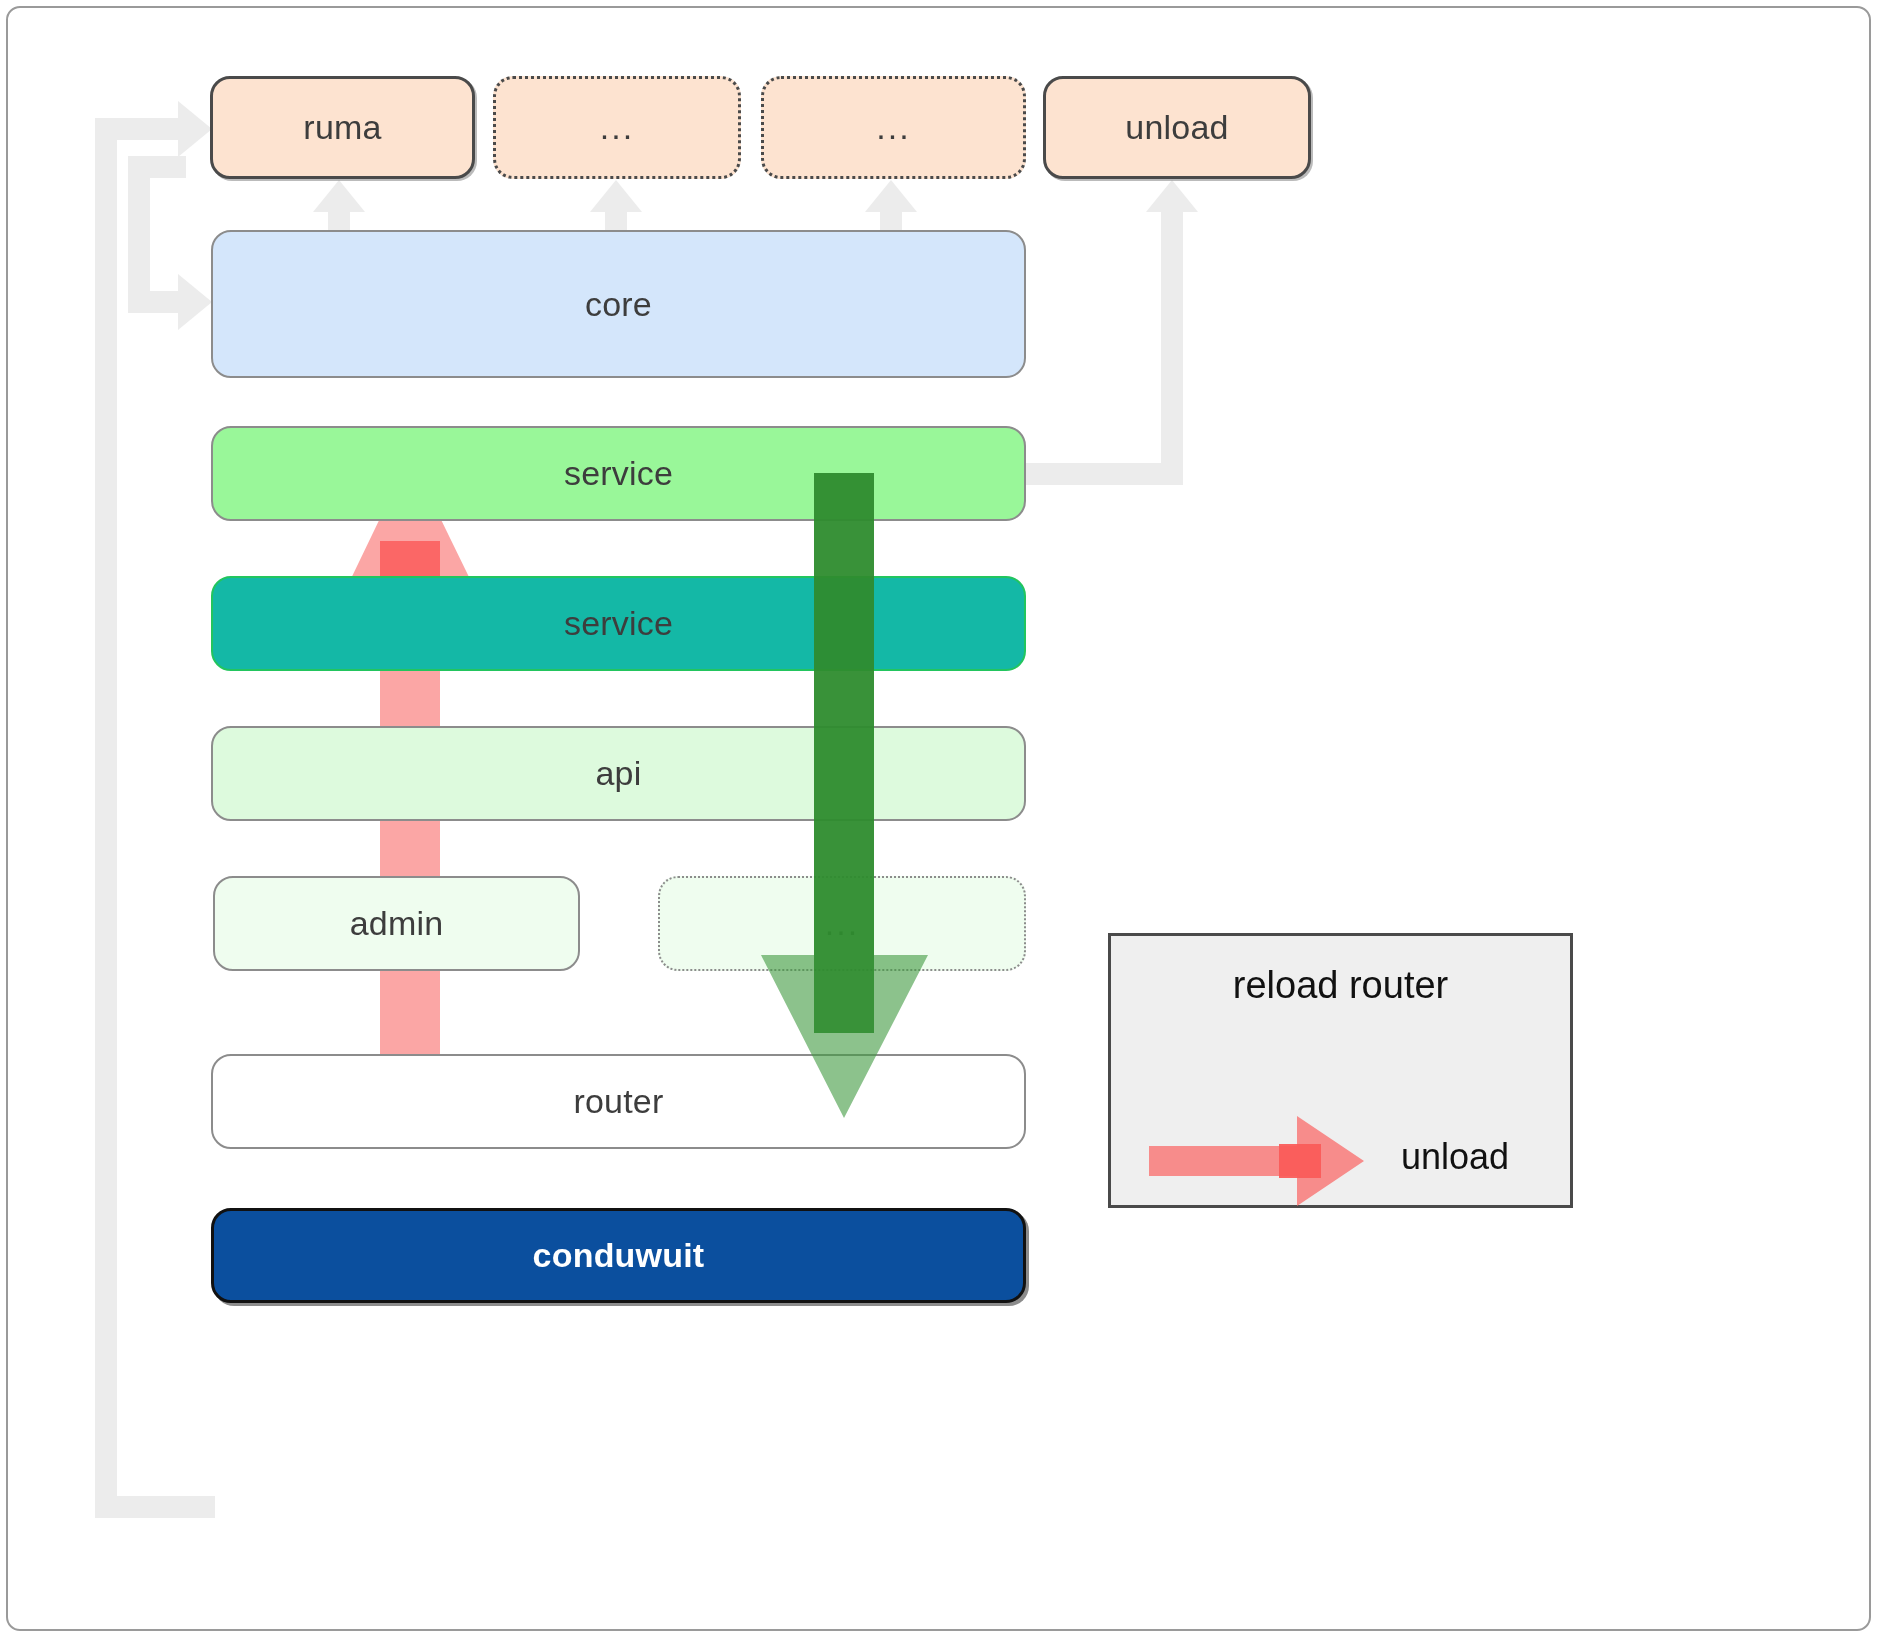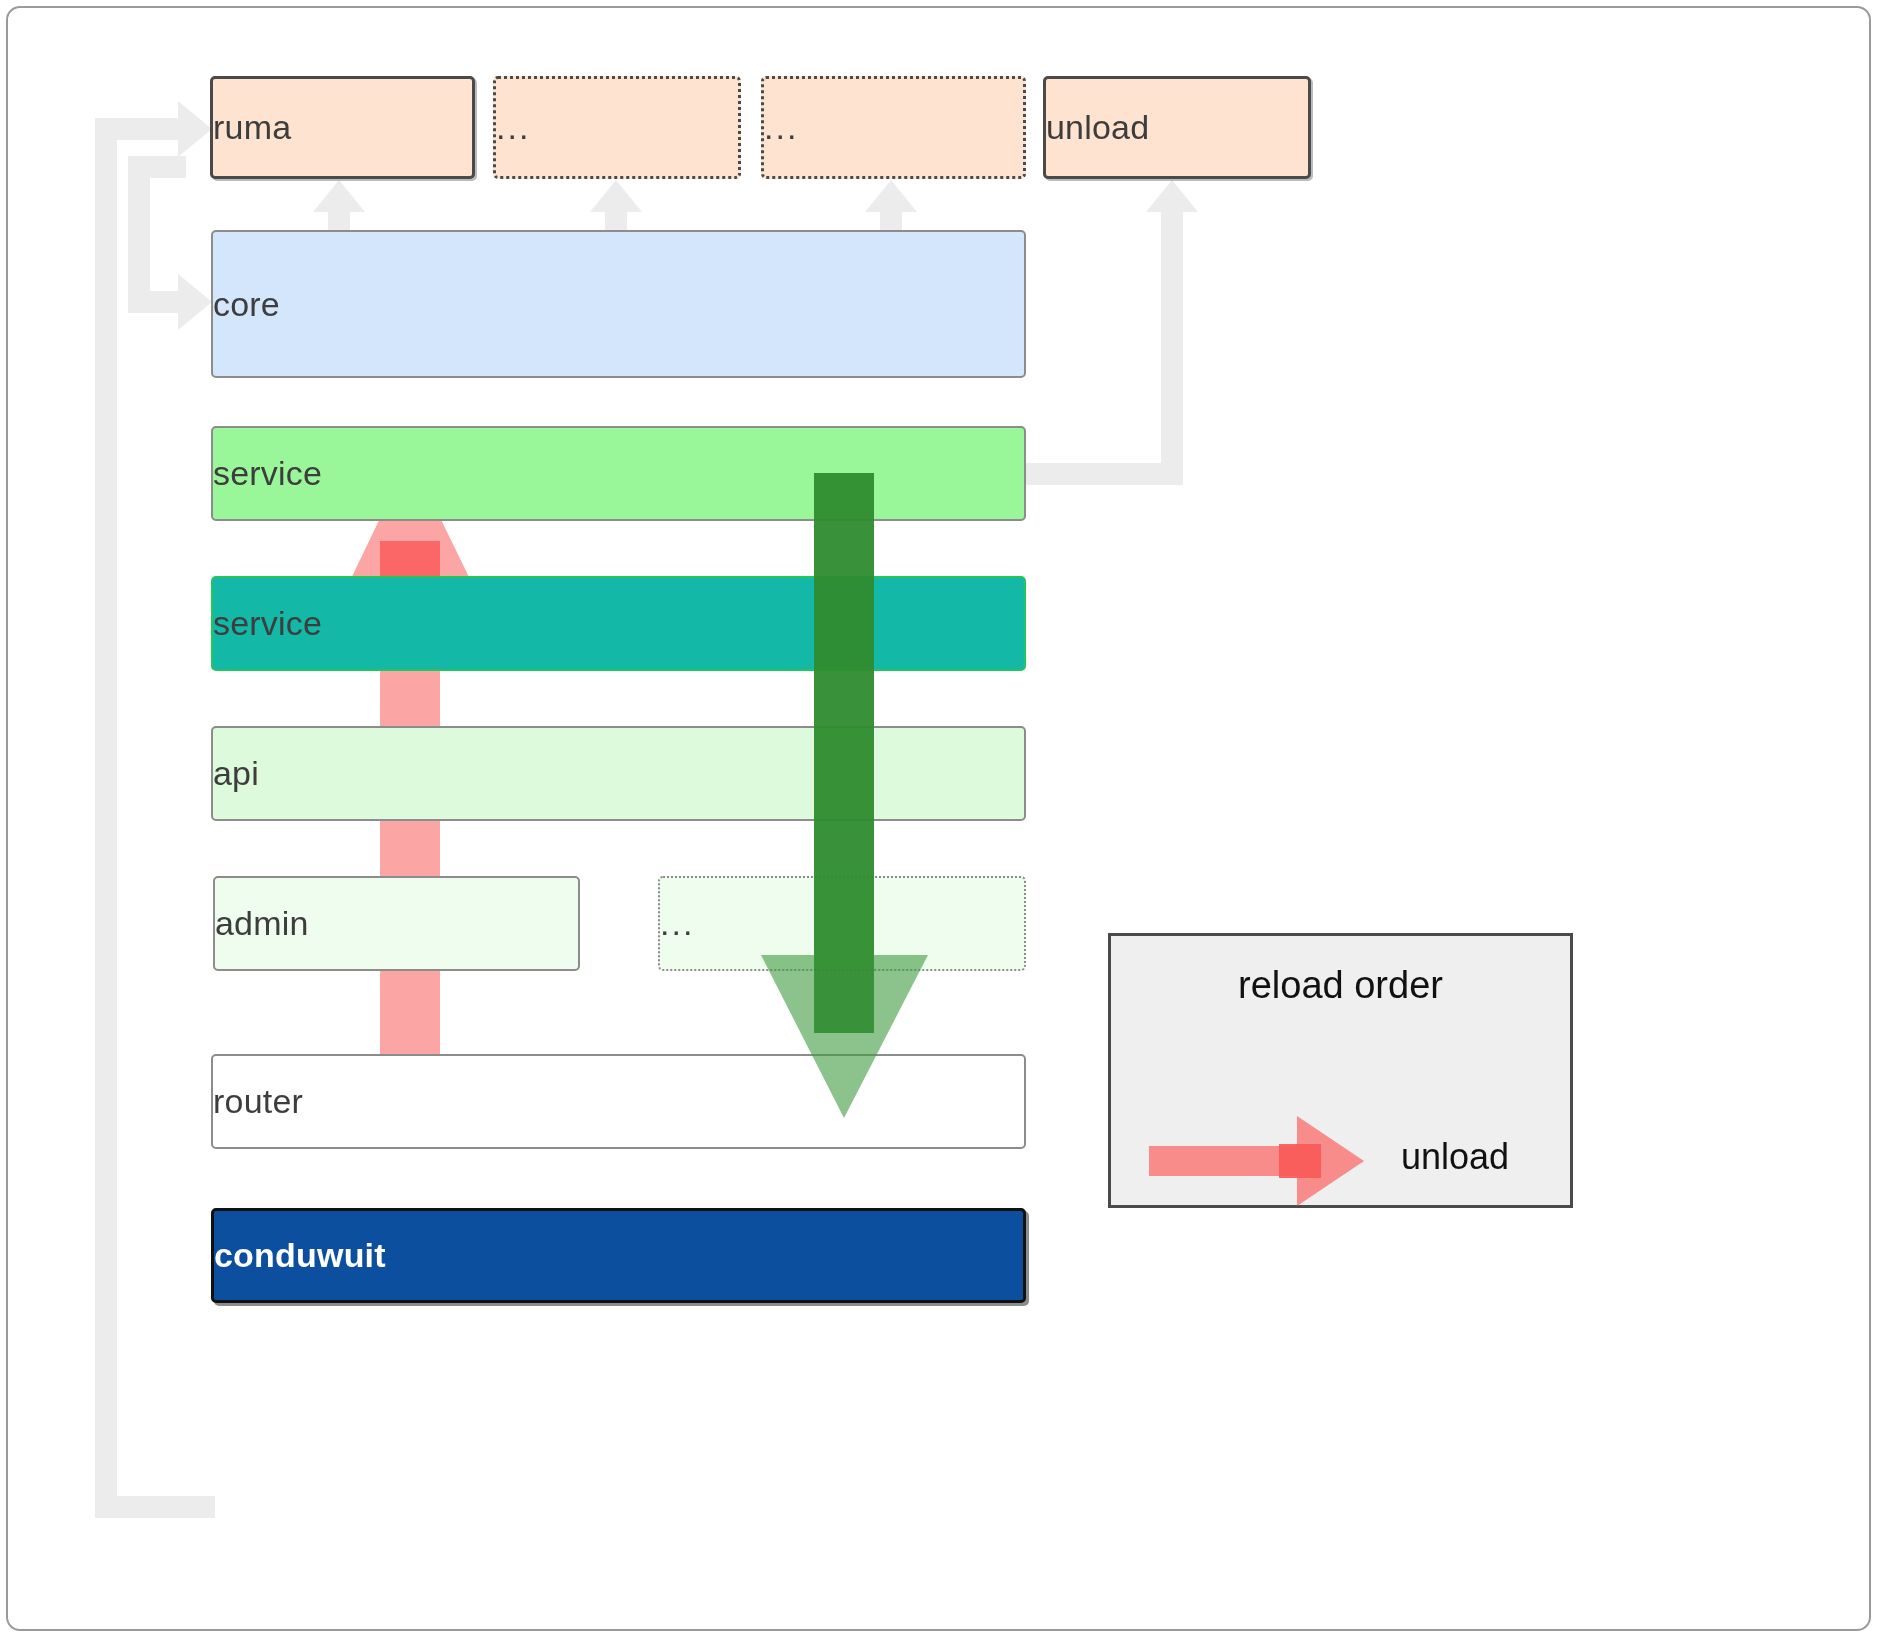--- a/index.html
+++ b/index.html
@@ -15,23 +15,23 @@
     width:1865px;height:1625px;
     border:2px solid #9a9a9a;
     border-radius:14px;
     background:#ffffff;
     box-sizing:border-box;
   }
 
   
   .box{
     position:absolute;
-    display:flex;align-items:center;justify-content:flex-start;
+    display:flex;align-items:center;justify-content:center;
     box-sizing:border-box;
-    border-radius:5px;
+    border-radius:20px;
     color:#3d3d3d;
     font-size:34px;
     letter-spacing:.2px;
     z-index:5;
   }
   .box.solidtop{
     background:#fde3d0;
     border:3px solid #4a4a4a;
     box-shadow:2px 2px 0 rgba(60,60,60,.35);
   }
@@ -204,21 +204,21 @@
 
     <div class="box lvl-router" style="left:203px;top:1018px;width:815px;height:95px;">
       <span>router</span>
     </div>
 
     <div class="box app" style="left:203px;top:1200px;width:815px;height:95px;">
       <span>conduwuit</span>
     </div>
 
     <div id="legend">
-      <div class="ltitle">reload order</div>
+      <div class="ltitle">reload router</div>
 
 
       <div class="lrow" style="top:190px;">
         <div class="arrow-wrap">
           <svg width="230" height="90" viewBox="0 0 230 90">
             <polygon points="0,30 148,30 148,0 215,45 148,90 148,60 0,60" fill="#f9706e" fill-opacity="0.78"></polygon>
             <rect x="130" y="28" width="42" height="34" fill="#fa5c5a" fill-opacity="0.95"></rect>
           </svg>
         </div>
         <div class="llabel">unload</div>

